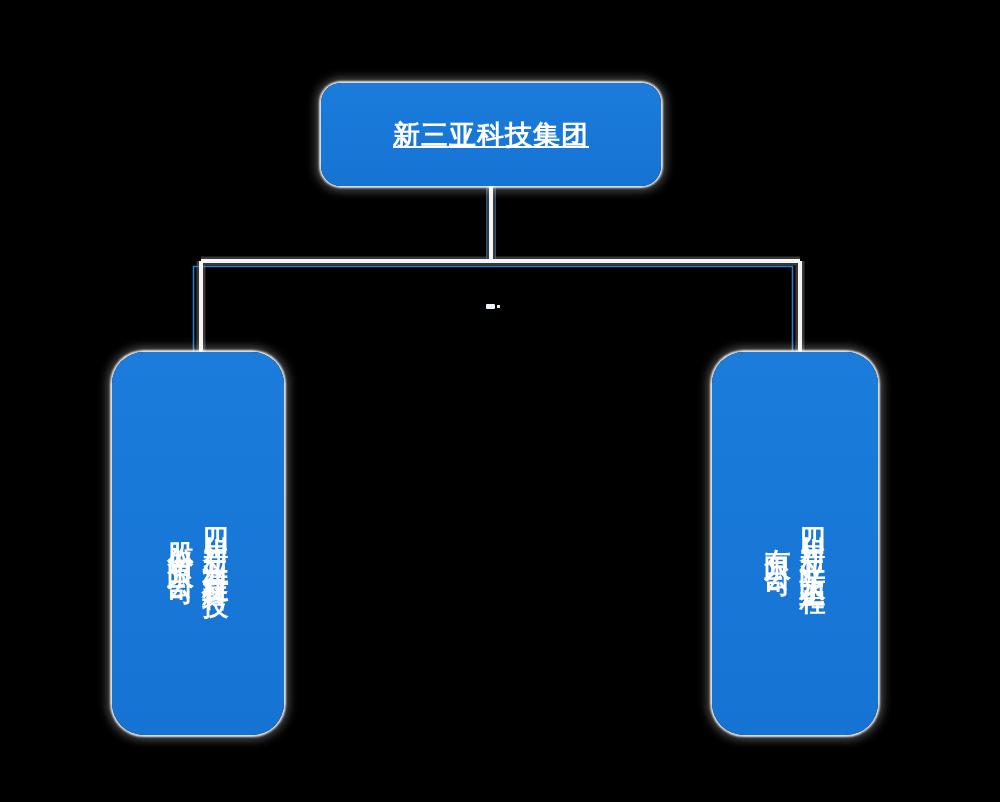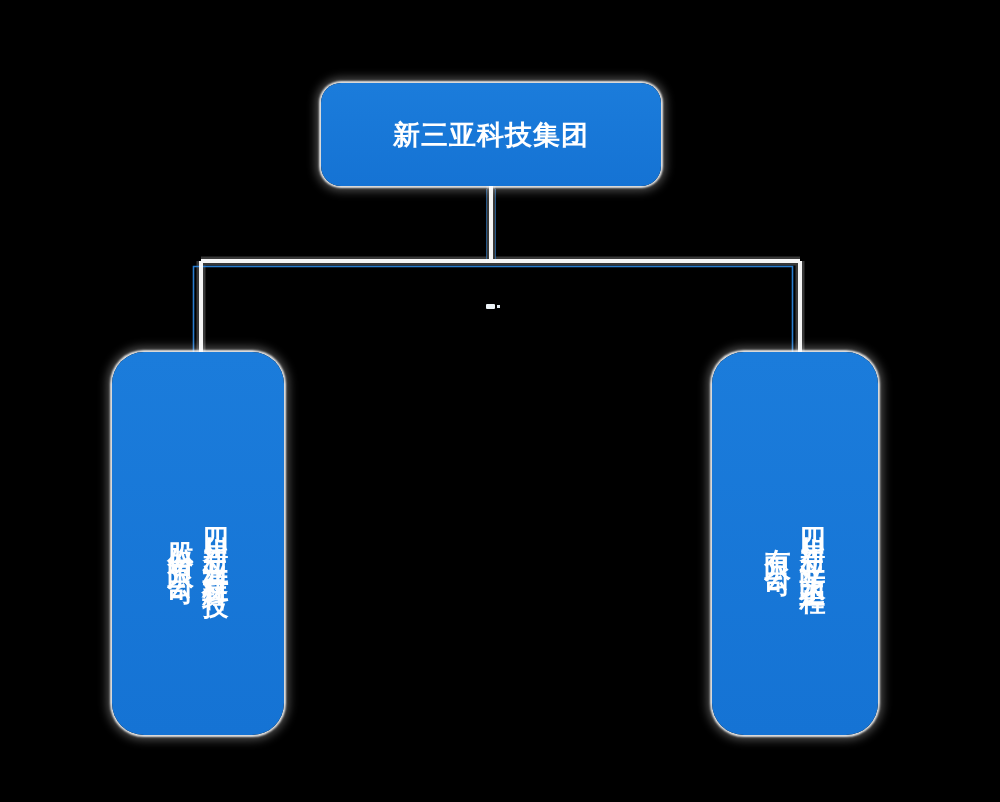--- a/index.html
+++ b/index.html
@@ -34,20 +34,21 @@
                 0 0 10px 5px rgba(255,255,255,0.30);
   }
   #node-root {
     left: 321px;
     top: 83px;
     width: 340px;
     height: 103px;
     border-radius: 20px;
     font-size: 27px;
     letter-spacing: 1px;
+    text-decoration: underline;
   }
   #node-left {
     left: 112px;
     top: 352px;
     width: 172px;
     height: 383px;
     border-radius: 32px;
   }
   #node-right {
     left: 712px;

